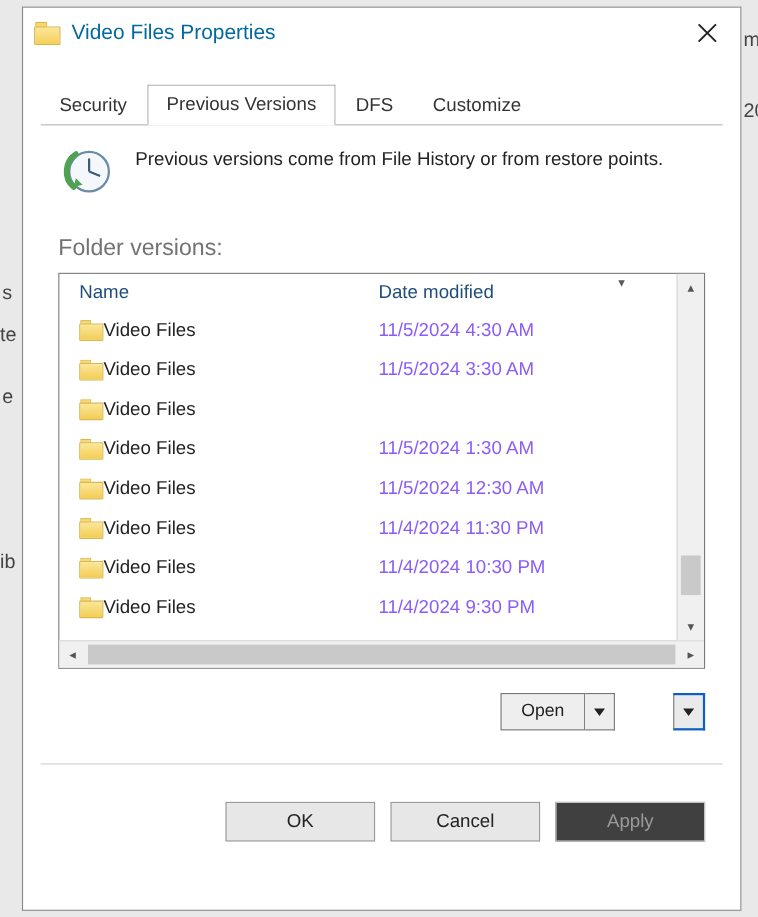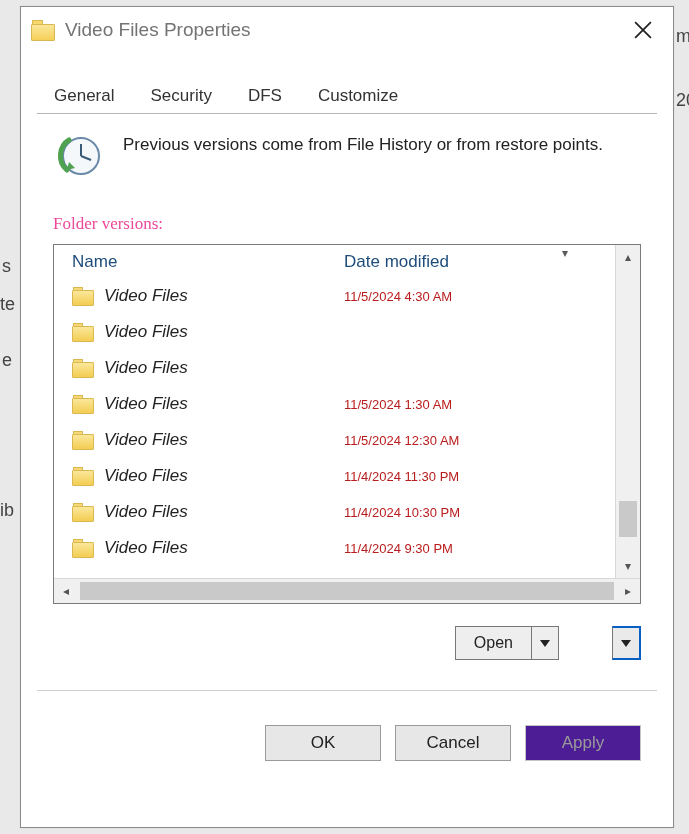--- a/index.html
+++ b/index.html
@@ -56,21 +56,21 @@
   .folder-glyph .body {
     position: absolute;
     left: 0; top: 4px;
     width: 22px; height: 15px;
     background: linear-gradient(#fbe79a, #f5d05a);
     border: 1px solid #d7b74e;
     border-radius: 1px;
   }
   .title-text {
     font-size: 19px;
-    color: #737373;
+    color: #0369a1;
   }
   .titlebar .spacer { flex: 1; }
   .close-btn {
     width: 60px;
     height: 46px;
     display: flex;
     align-items: center;
     justify-content: center;
     font-size: 22px;
     color: #222;
@@ -117,24 +117,23 @@
   }
   .intro-icon { width: 48px; height: 48px; flex: 0 0 48px; }
   .intro-text {
     font-size: 17px;
     line-height: 1.35;
     color: #222;
     padding-top: 2px;
   }
 
   .section-label {
-    font-size: 17px;
+    font-size: 21px;
     margin-bottom: 10px;
-    color: #ec4899;
-    font-family: Liberation Serif, serif;
+    color: #737373;
   }
 
   .listview {
     border: 1px solid #7a7a7a;
     height: 358px;
     display: flex;
     flex-direction: column;
     background: #fff;
   }
   .lv-header {
@@ -161,29 +160,28 @@
   .lv-row {
     display: flex;
     align-items: center;
     height: 36px;
     padding-left: 14px;
   }
   .lv-row .cell-name {
     width: 272px;
     display: flex;
     align-items: center;
-    gap: 10px;
+    gap: 0;
     font-size: 17px;
     color: #222;
-    font-style: italic;
   }
   .lv-row .cell-date {
     flex: 1;
-    font-size: 13px;
-    color: #b91c1c;
+    font-size: 17px;
+    color: #8b5cf6;
   }
   .mini-folder {
     width: 22px; height: 18px; position: relative;
     flex: 0 0 22px;
   }
   .mini-folder .tab {
     position: absolute; left: 1px; top: 0;
     width: 8px; height: 3px;
     background: #f6d878;
     border: 1px solid #d9b84f;
@@ -277,30 +275,30 @@
     border-top: 1px solid #cfcfcf;
   }
 
   .dlg-buttons {
     display: flex;
     justify-content: flex-end;
     gap: 14px;
     padding: 18px 16px 0 16px;
   }
   .dlg-buttons button {
-    width: 116px; height: 36px;
+    width: 136px; height: 36px;
     font-size: 17px;
     background: #e7e7e7;
     border: 1px solid #9a9a9a;
     color: #222;
   }
   .dlg-buttons button.disabled {
     color: #9a9a9a;
     border-color: #c4c4c4;
-    background: #4c1d95;
+    background: #404040;
   }
 </style>
 </head>
 <body>
 
 <div class="backdrop">
 
   <span class="bg-frag" style="left:676px; top:26px;">m</span>
   <span class="bg-frag" style="left:676px; top:90px;">20</span>
   <span class="bg-frag" style="left:2px;   top:256px;">s</span>
@@ -320,22 +318,22 @@
       <span class="close-btn">
         <svg viewBox="0 0 16 16">
           <line x1="1" y1="1" x2="15" y2="15" stroke="#222" stroke-width="1.6"></line>
           <line x1="15" y1="1" x2="1" y2="15" stroke="#222" stroke-width="1.6"></line>
         </svg>
       </span>
     </div>
 
     <div class="client">
       <div class="tabstrip">
-        <div class="tab">General</div>
         <div class="tab">Security</div>
+        <div class="tab active">Previous Versions</div>
         <div class="tab">DFS</div>
         <div class="tab">Customize</div>
       </div>
 
       <div class="tabpanel">
 
         <div class="intro-row">
           <svg class="intro-icon" viewBox="0 0 48 48">
             <circle cx="28" cy="24" r="18" fill="#f4f8fb" stroke="#6a8aa8" stroke-width="2"></circle>
             <line x1="28" y1="24" x2="28" y2="12" stroke="#3a5a78" stroke-width="2"></line>
@@ -370,20 +368,21 @@
                     <div class="cell-date">11/5/2024 4:30 AM</div>
                   </div>
                   <div class="lv-row">
                     <div class="cell-name">
                       <span class="mini-folder">
                         <span class="tab"></span>
                         <span class="body"></span>
                       </span>
                       <span>Video Files</span>
                     </div>
+                    <div class="cell-date">11/5/2024 3:30 AM</div>
                   </div>
                   <div class="lv-row">
                     <div class="cell-name">
                       <span class="mini-folder">
                         <span class="tab"></span>
                         <span class="body"></span>
                       </span>
                       <span>Video Files</span>
                     </div>
                   </div>

